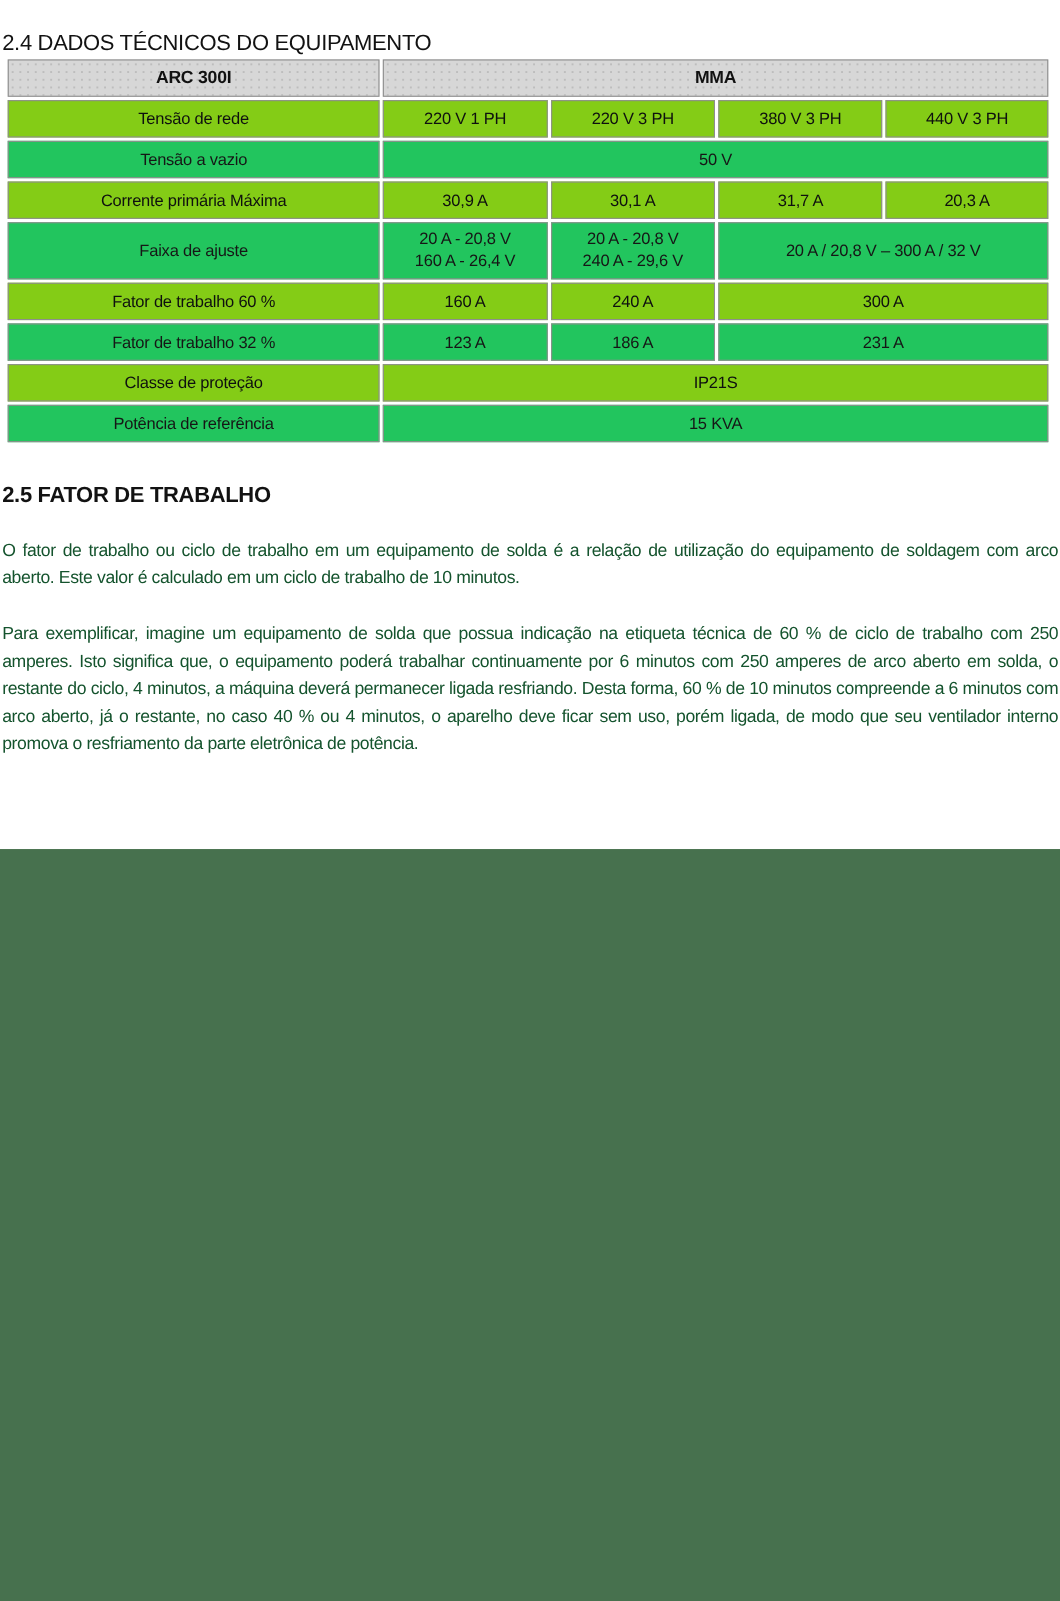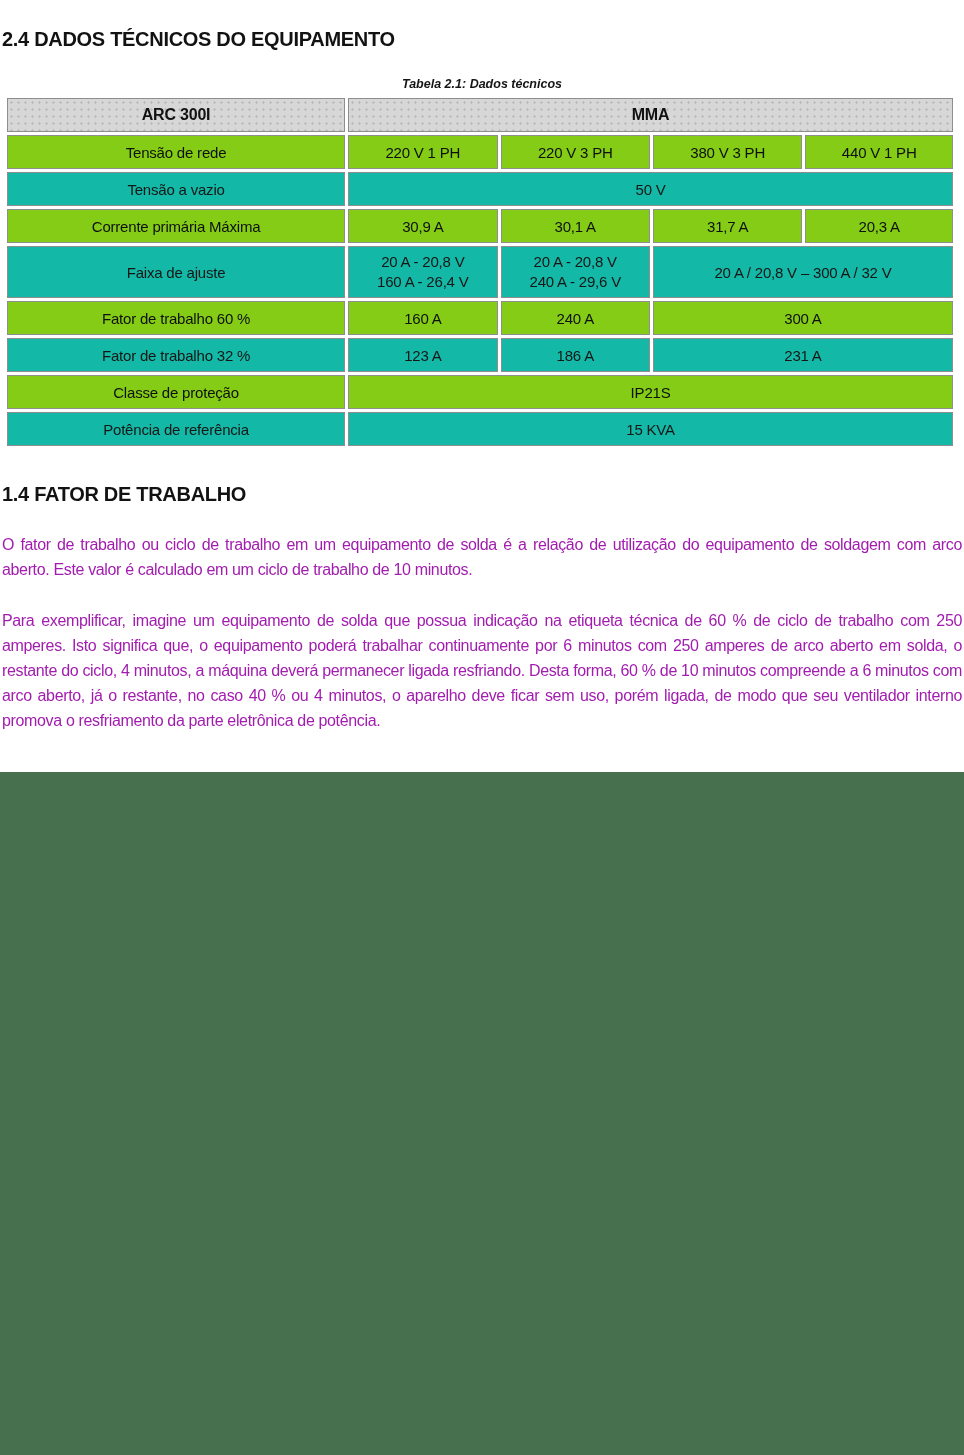--- a/index.html
+++ b/index.html
@@ -12,21 +12,21 @@
     overflow: hidden;
   }
   .page-content {
     width: 964px;
     height: 772px;
     background: #ffffff;
     padding: 28px 2px 0 2px;
   }
   h1.section-title {
     font-size: 20px;
-    font-weight: 700;
+    font-weight: 400;
     letter-spacing: -0.3px;
     color: #121212;
   }
   .table-caption {
     text-align: center;
     font-size: 12.5px;
     font-style: italic;
     font-weight: 700;
     margin-top: 26px;
     margin-bottom: 4px;
@@ -51,74 +51,70 @@
   }
   td.hdr {
     background-color: #D7D7D7;
     background-image: radial-gradient(#BDBDBD 1px, rgba(0,0,0,0) 1.2px);
     background-size: 7px 7px;
     font-weight: 700;
     font-size: 16px;
     height: 36px;
   }
   td.green { background: #84cc16; color: #0E100F; }
-  td.light { background: #14b8a6; color: #161616; }
+  td.light { background: #22c55e; color: #161616; }
   td .cell-line { line-height: 20px; }
   h2.section-title {
     font-size: 20px;
     font-weight: 700;
     letter-spacing: -0.3px;
     margin-top: 34px;
     color: #121212;
   }
   p.body-paragraph {
     margin-top: 26px;
     font-size: 16px;
     line-height: 25px;
     text-align: justify;
     letter-spacing: -0.35px;
-    color: #a21caf;
+    color: #14532d;
   }
   .green-footer {
     width: 964px;
     height: 683px;
     background: #47714E;
   }
 </style>
 </head>
 <body>
 
 <div class="page-content">
 
   <h1 class="section-title">2.4 DADOS TÉCNICOS DO EQUIPAMENTO</h1>
 
-  <div class="table-caption">
-    <span>Tabela 2.1:</span>
-    <span class="caption-text">Dados técnicos</span>
-  </div>
 
   <table class="tech-table">
     <colgroup>
       <col style="width:36.2%">
       <col style="width:16%">
       <col style="width:16%">
       <col style="width:16%">
       <col style="width:15.8%">
     </colgroup>
     <tbody>
       <tr>
         <td class="hdr">ARC 300I</td>
         <td class="hdr" colspan="4">MMA</td>
       </tr>
     <tr>
           <td class="green">Tensão de rede</td>
           <td class="green">220 V 1 PH</td>
           <td class="green">220 V 3 PH</td>
           <td class="green">380 V 3 PH</td>
-          <td class="green">440 V 1 PH</td>
+          <td class="green">440 V 3 PH</td>
         </tr>
         <tr>
           <td class="light">Tensão a vazio</td>
           <td class="light" colspan="4">50 V</td>
         </tr>
         <tr>
           <td class="green">Corrente primária Máxima</td>
           <td class="green">30,9 A</td>
           <td class="green">30,1 A</td>
           <td class="green">31,7 A</td>
@@ -152,21 +148,21 @@
           <td class="green">Classe de proteção</td>
           <td class="green" colspan="4">IP21S</td>
         </tr>
         <tr>
           <td class="light">Potência de referência</td>
           <td class="light" colspan="4">15 KVA</td>
         </tr>
       </tbody>
   </table>
 
-  <h2 class="section-title">1.4 FATOR DE TRABALHO</h2>
+  <h2 class="section-title">2.5 FATOR DE TRABALHO</h2>
 
   <p class="body-paragraph">O fator de trabalho ou ciclo de trabalho em um equipamento de solda é a relação de utilização do equipamento de soldagem com arco aberto. Este valor é calculado em um ciclo de trabalho de 10 minutos.</p>
 
   <p class="body-paragraph">Para exemplificar, imagine um equipamento de solda que possua indicação na etiqueta técnica de 60 % de ciclo de trabalho com 250 amperes. Isto significa que, o equipamento poderá trabalhar continuamente por 6 minutos com 250 amperes de arco aberto em solda, o restante do ciclo, 4 minutos, a máquina deverá permanecer ligada resfriando. Desta forma, 60 % de 10 minutos compreende a 6 minutos com arco aberto, já o restante, no caso 40 % ou 4 minutos, o aparelho deve ficar sem uso, porém ligada, de modo que seu ventilador interno promova o resfriamento da parte eletrônica de potência.</p>
 
 </div>
 
 <div class="green-footer"></div>
 
 </body></html>

